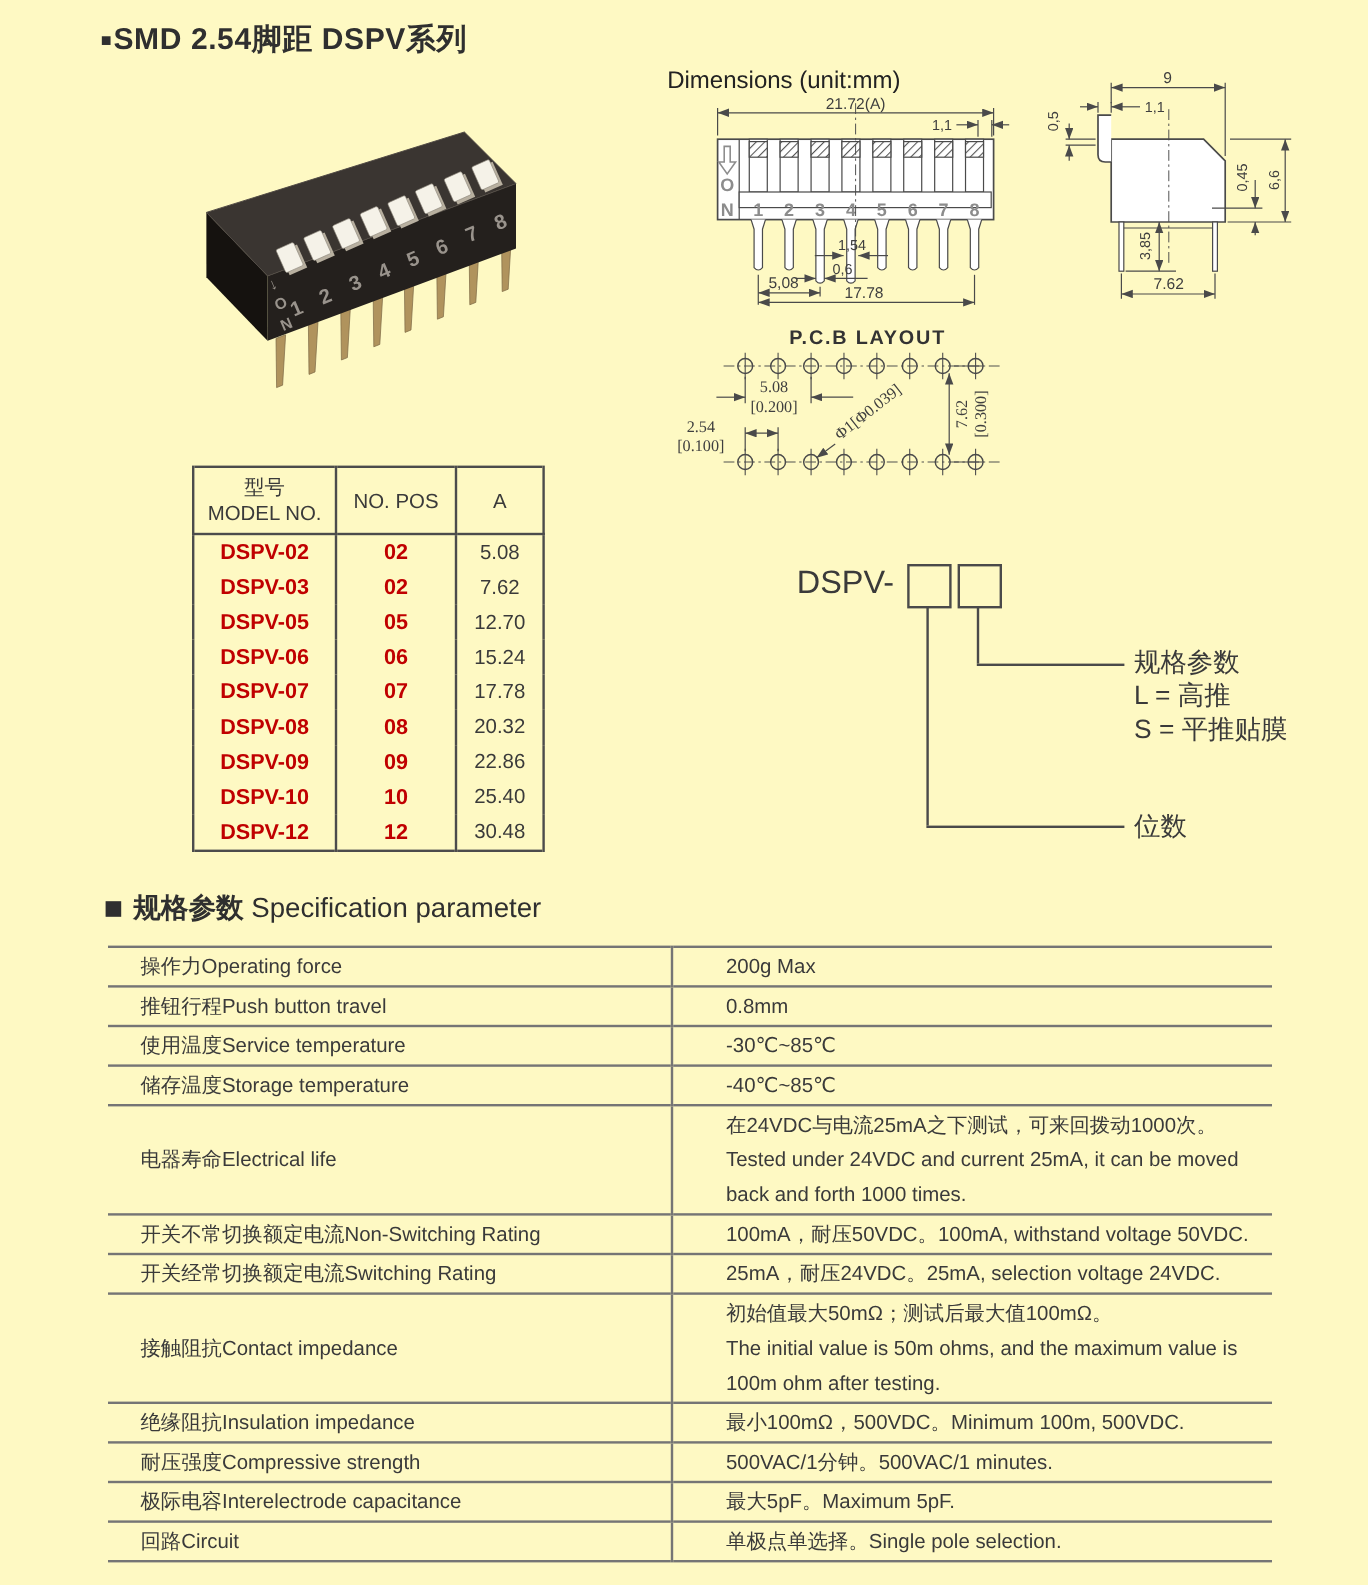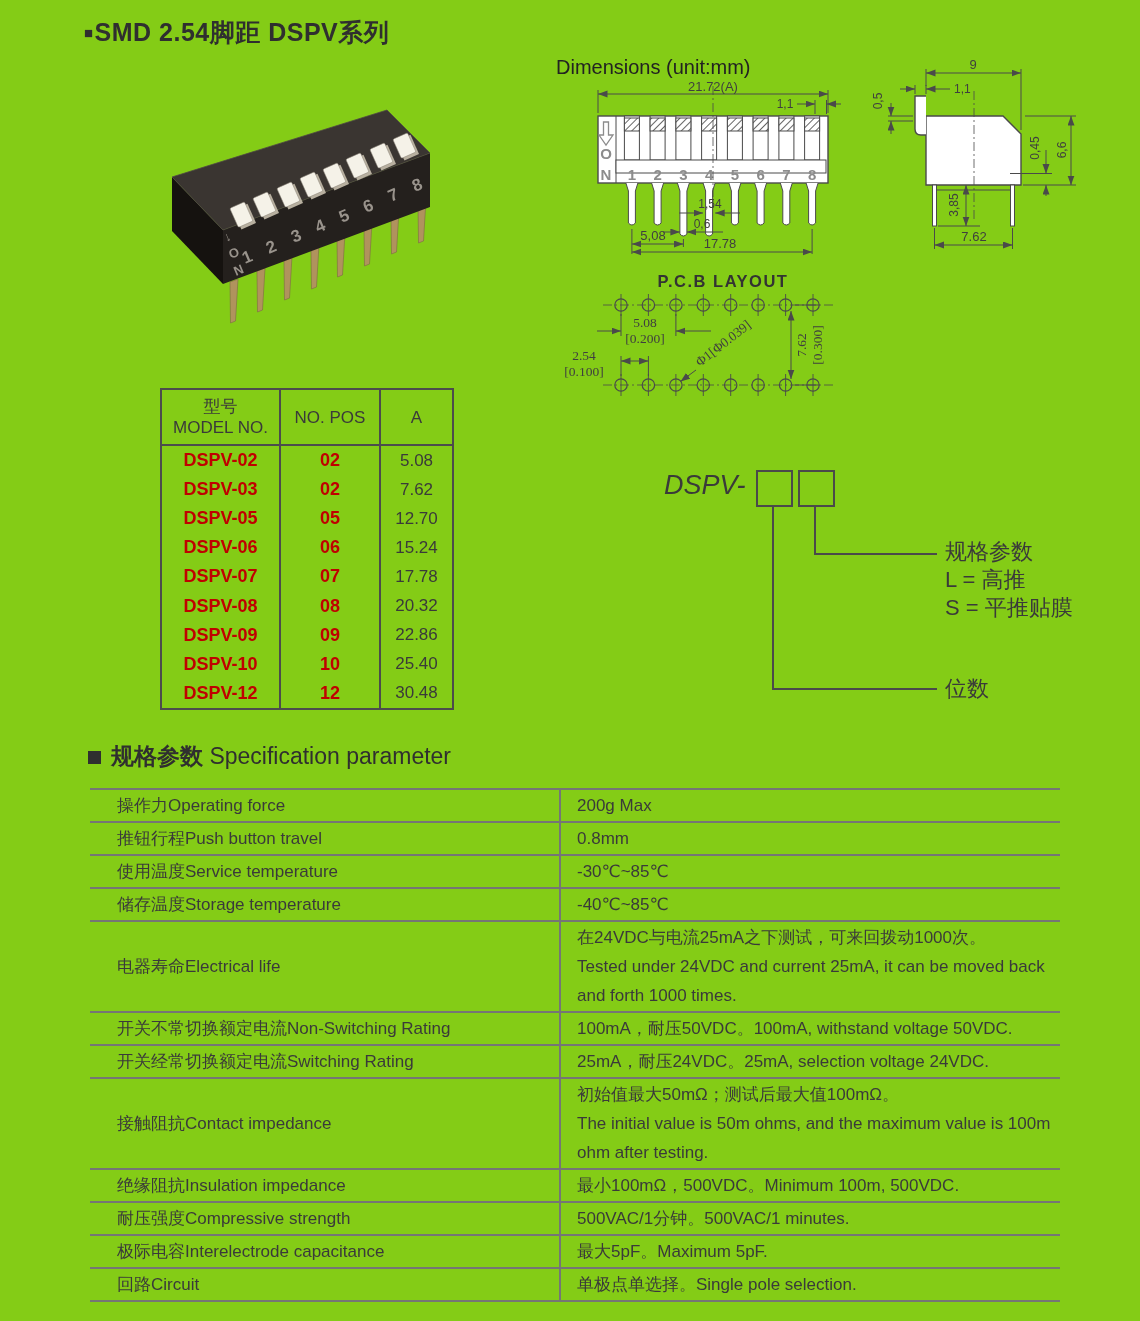--- a/index.html
+++ b/index.html
@@ -1,16 +1,16 @@
 <!DOCTYPE html>
 <html><head>
 <meta charset="utf-8">
 <style>
   html,body{margin:0;padding:0;background:#fff;}
-  #page{position:relative;width:1140px;height:1321px;background:#84cc16;overflow:hidden;
+  #page{position:relative;width:1140px;height:1321px;background:#fef9c3;overflow:hidden;
         font-family:"Liberation Sans","DejaVu Sans",sans-serif;color:#3a3a3a;}
   .abs{position:absolute;}
 
   
   .main-title{left:84px;top:16px;font-size:25px;font-weight:bold;color:#2f2f2f;letter-spacing:.5px;}
   .main-title .sq{font-size:15px;vertical-align:3px;margin-right:1px;}
   .dims-heading{left:556px;top:56px;font-size:20px;color:#222;}
   .spec-heading{left:88px;top:741px;font-size:23px;color:#2f2f2f;}
   .spec-heading .sq{display:inline-block;width:13px;height:13px;background:#2f2f2f;margin-right:10px;}
   .spec-heading .zh{font-weight:bold;}
@@ -30,32 +30,32 @@
   
   .model-table{left:160px;top:388px;width:292px;height:322px;border-collapse:collapse;table-layout:fixed;}
   .model-table,.model-table th,.model-table td{border:2px solid #4c4c4c;}
   .model-table th,.model-table td{border-top:none;border-bottom:none;text-align:center;padding:0;}
   .model-table thead th{border-bottom:2px solid #4c4c4c;height:54px;font-size:17px;font-weight:normal;color:#3a3a3a;line-height:21px;}
   .model-table tbody td{height:26.8px;font-size:17px;}
   .model-table td.red{color:#c00000;font-weight:bold;font-size:18px;}
 
   
   .ordering{left:640px;top:440px;width:500px;height:290px;}
-  .ord-prefix{left:24px;top:30px;font-size:27px;color:#3a3a3a;font-style:italic;}
+  .ord-prefix{left:24px;top:30px;font-size:27px;color:#3a3a3a;}
   .ord-box{width:33px;height:33px;border:2px solid #4a4a4a;}
   .ord-line{background:#4a4a4a;}
   .ord-label{font-size:22px;color:#3a3a3a;line-height:28px;}
 
   
   .spec-table{left:90px;top:788px;width:970px;border-collapse:collapse;table-layout:fixed;}
   .spec-table tr{border-top:2px solid #757575;}
   .spec-table tr.last{border-bottom:2px solid #757575;}
   .spec-table td{font-size:17px;color:#3a3a3a;vertical-align:middle;line-height:29px;}
   .spec-table td.sl{width:441px;border-right:2px solid #757575;padding-left:27px;}
-  .spec-table td.sv{padding-left:16px;white-space:pre-line;}
+  .spec-table td.sv{padding-left:44px;white-space:pre-line;}
   tr.h30{height:30px;} tr.h90{height:90px;}
 </style>
 </head>
 <body>
 
 <div id="page">
 
   <svg width="0" height="0" style="position:absolute">
     <defs>
       <marker id="arw" markerUnits="userSpaceOnUse" markerWidth="10" markerHeight="8" refX="9.5" refY="3.5" orient="auto-start-reverse">

